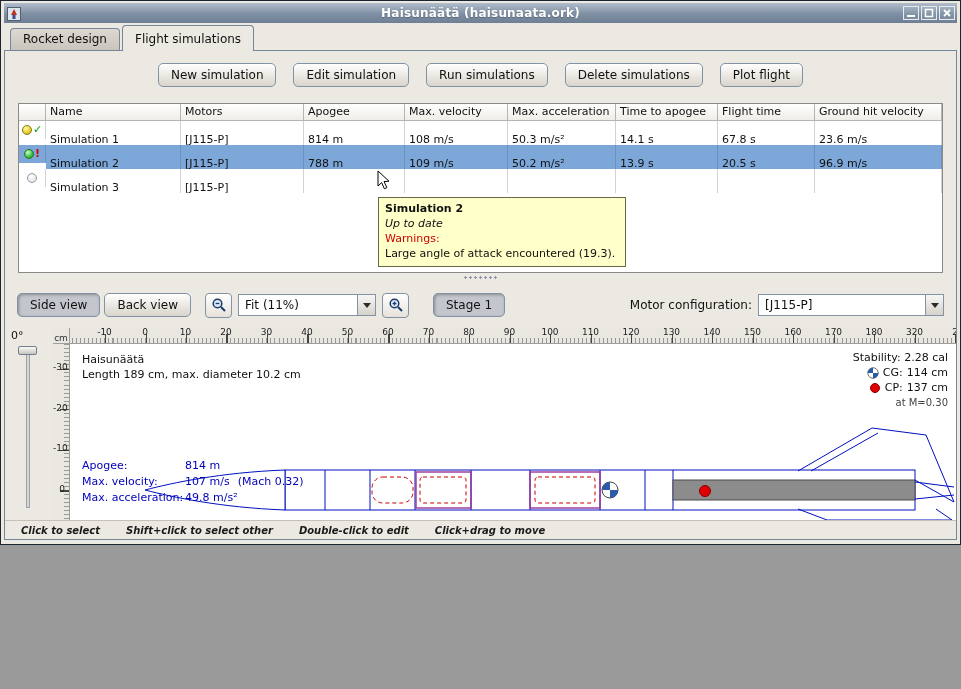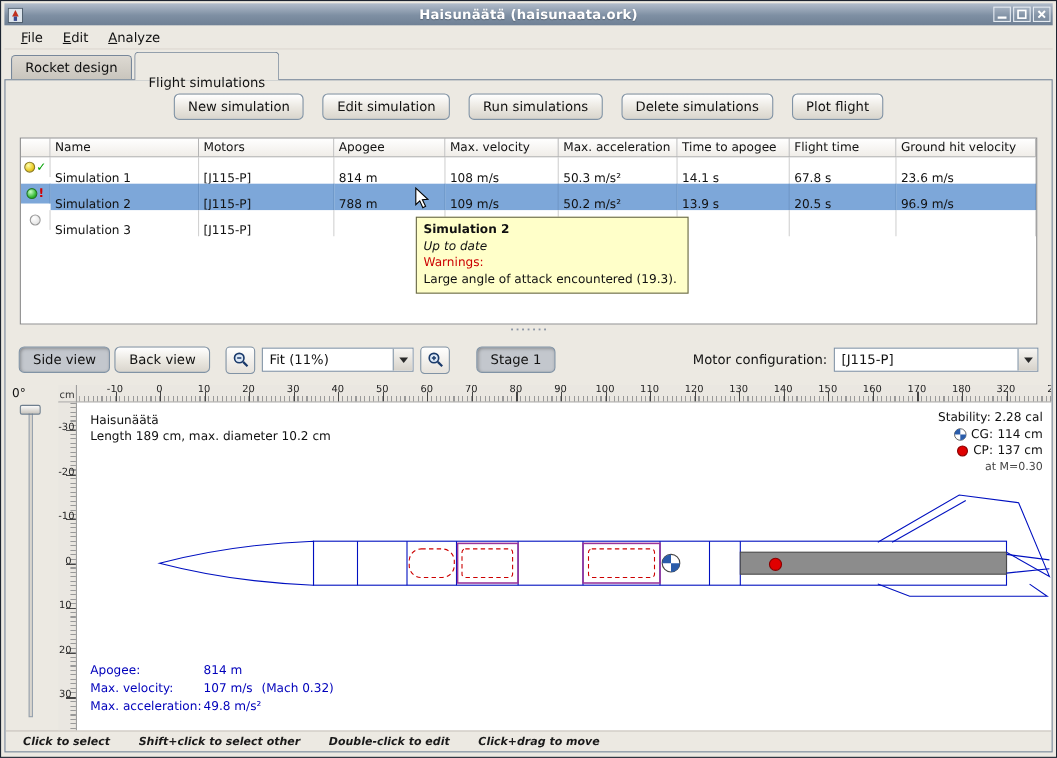--- a/index.html
+++ b/index.html
@@ -1,20 +1,20 @@
 <!DOCTYPE html>
 <html><head>
 <meta charset="utf-8">
 <style>
   * { margin:0; padding:0; box-sizing:border-box; }
   html,body { background:#9a9a9a; }
   body { font-family:"DejaVu Sans","Liberation Sans",sans-serif; }
 
   .window {
-    width:961px; height:689px;
+    width:961px; height:545px;
     border:1px solid #1c2430;
     background:#ece9e2;
     padding:2px 3px 4px 3px;
     display:flex; flex-direction:column;
     position:relative;
     overflow:hidden;
   }
 
   
   .titlebar {
@@ -51,21 +51,21 @@
   .tabstrip { height:27px; flex:none; display:flex; align-items:flex-end; padding-left:6px; }
   .tab {
     font-size:12px; color:#111;
     border:1px solid #77879a; border-bottom:none;
     border-radius:4px 4px 0 0;
     padding:3px 12px 3px;
     background:linear-gradient(#ddd9d2,#c9c5bd);
     margin-right:2px; height:22px; white-space:nowrap;
   }
   .tab.active {
-    background:#ece9e2; height:26px; padding-top:20px;
+    background:#ece9e2; height:26px; padding-top:6px;
     position:relative; z-index:3; margin-bottom:-1px;
   }
 
   
   .content {
     flex:1; border:1px solid #77879a; background:#ece9e2;
     display:flex; flex-direction:column; overflow:hidden; position:relative;
   }
 
   
@@ -238,25 +238,20 @@
           </svg>
         </div>
       <div class="win-btn">
           <svg width="10" height="10">
             <path d="M2 2 L8 8 M8 2 L2 8" stroke="#fff" stroke-width="1.8"></path>
           </svg>
         </div>
     </div>
   </div>
 
-  <div class="menubar">
-    <span class="menu-item">File</span>
-    <span class="menu-item">Edit</span>
-    <span class="menu-item">Analyze</span>
-  </div>
 
   <div class="tabstrip">
     <div class="tab">Rocket design</div>
     <div class="tab active">Flight simulations</div>
   </div>
 
   <div class="content">
 
     <div class="sim-panel">
       <div class="btn-row">

